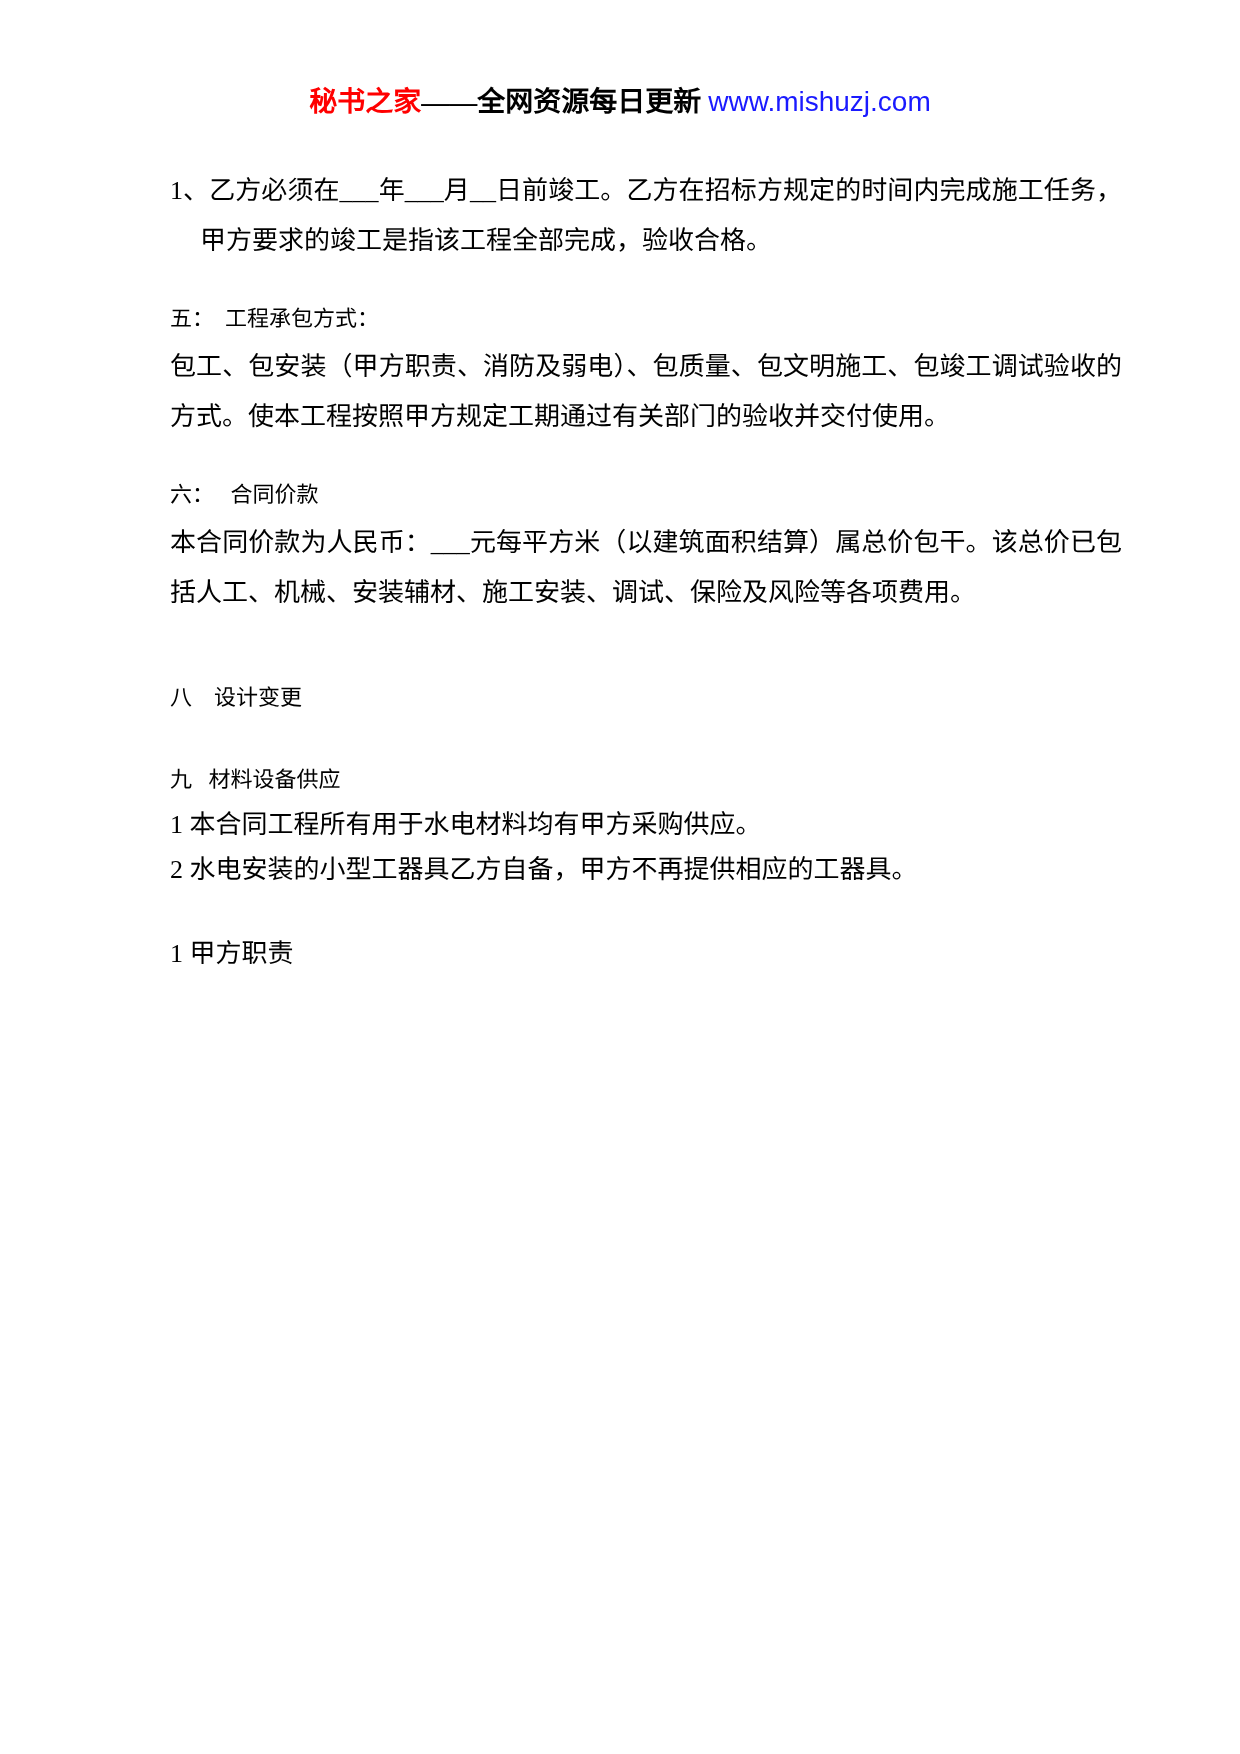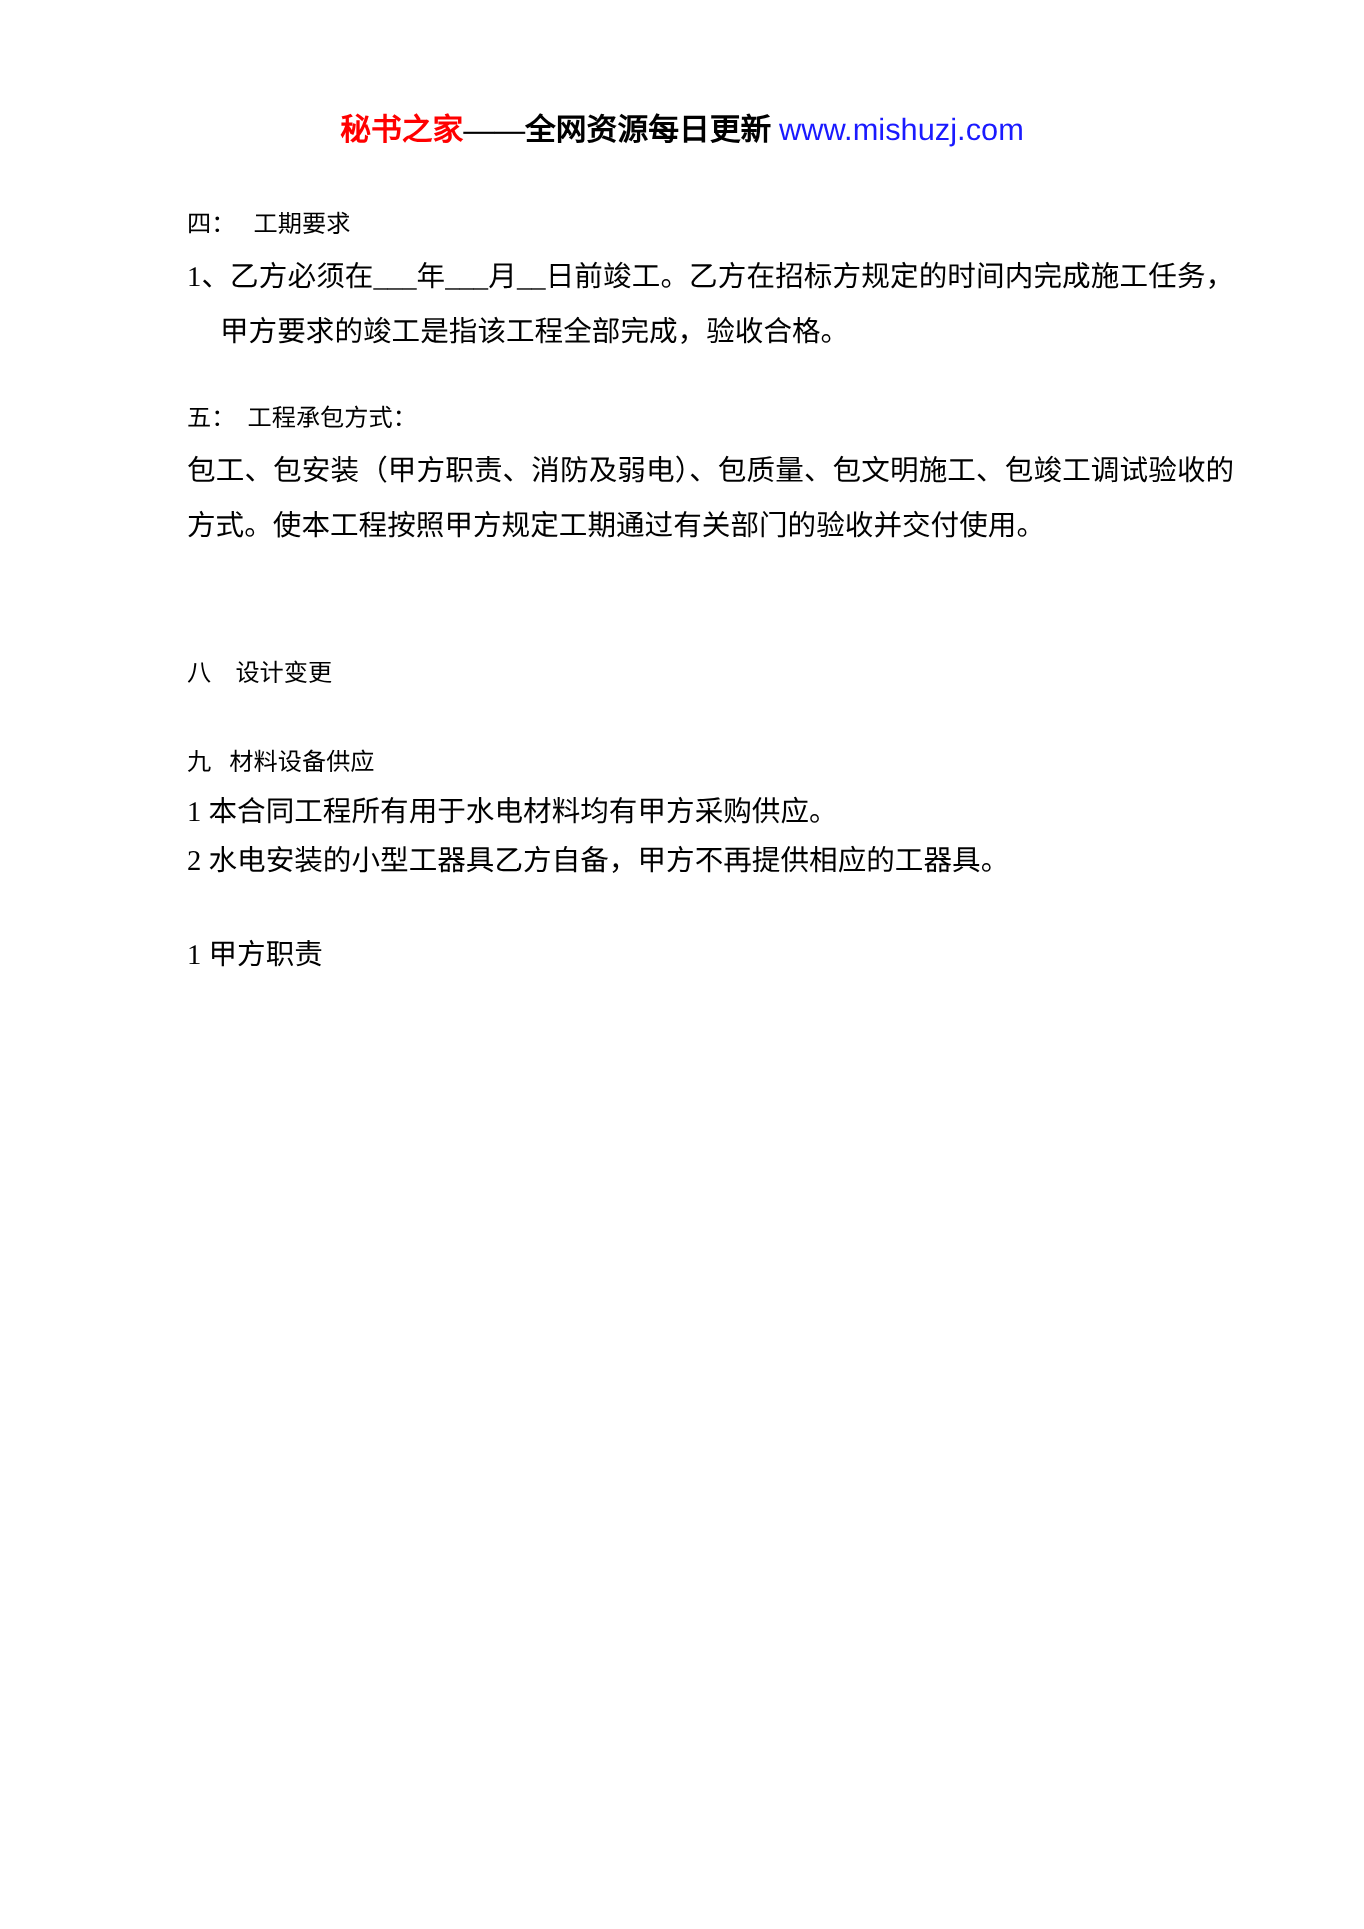--- a/index.html
+++ b/index.html
@@ -22,21 +22,20 @@
     padding: 84px 118px 0 118px;
     position: relative;
   }
   
   .doc-header {
     text-align: center;
     font-size: 28px;
     line-height: 1.3;
     margin-bottom: 46px;
     white-space: nowrap;
-    margin-top: 16px;
   }
   .doc-header .brand {
     color: #ff0000;
     font-weight: bold;
     font-family: "Liberation Serif", "DejaVu Serif", serif;
   }
   .doc-header .dash {
     color: #000000;
     font-weight: bold;
   }
@@ -79,31 +78,34 @@
 </head>
 <body>
 
 <div class="page">
 
   <div class="doc-header">
     <span class="brand">秘书之家</span><span class="dash">——</span><span class="tagline">全网资源每日更新 </span><span class="site">www.mishuzj.com</span>
   </div>
 
   <div class="section">
-    <p class="sec-title indent-3">四：   工期要求</p>
     <p class="para indent-2">1、乙方必须在___年___月__日前竣工。乙方在招标方规定的时间内完成施工任务，甲方要求的竣工是指该工程全部完成，验收合格。</p>
   </div>
   <div class="gap-md"></div>
 
   <div class="section">
     <p class="sec-title indent-3">五：  工程承包方式：</p>
     <p class="para indent-1">包工、包安装（甲方职责、消防及弱电）、包质量、包文明施工、包竣工调试验收的方式。使本工程按照甲方规定工期通过有关部门的验收并交付使用。</p>
   </div>
   <div class="gap-md"></div>
 
+  <div class="section">
+    <p class="sec-title indent-3">六：   合同价款</p>
+    <p class="para indent-1">本合同价款为人民币：___元每平方米（以建筑面积结算）属总价包干。该总价已包括人工、机械、安装辅材、施工安装、调试、保险及风险等各项费用。</p>
+  </div>
   <div class="gap-md"></div>
 
   <div class="gap-md"></div>
 
   <div class="section">
     <p class="sec-title indent-3">八    设计变更</p>
   </div>
   <div class="gap-lg"></div>
 
   <div class="section">

